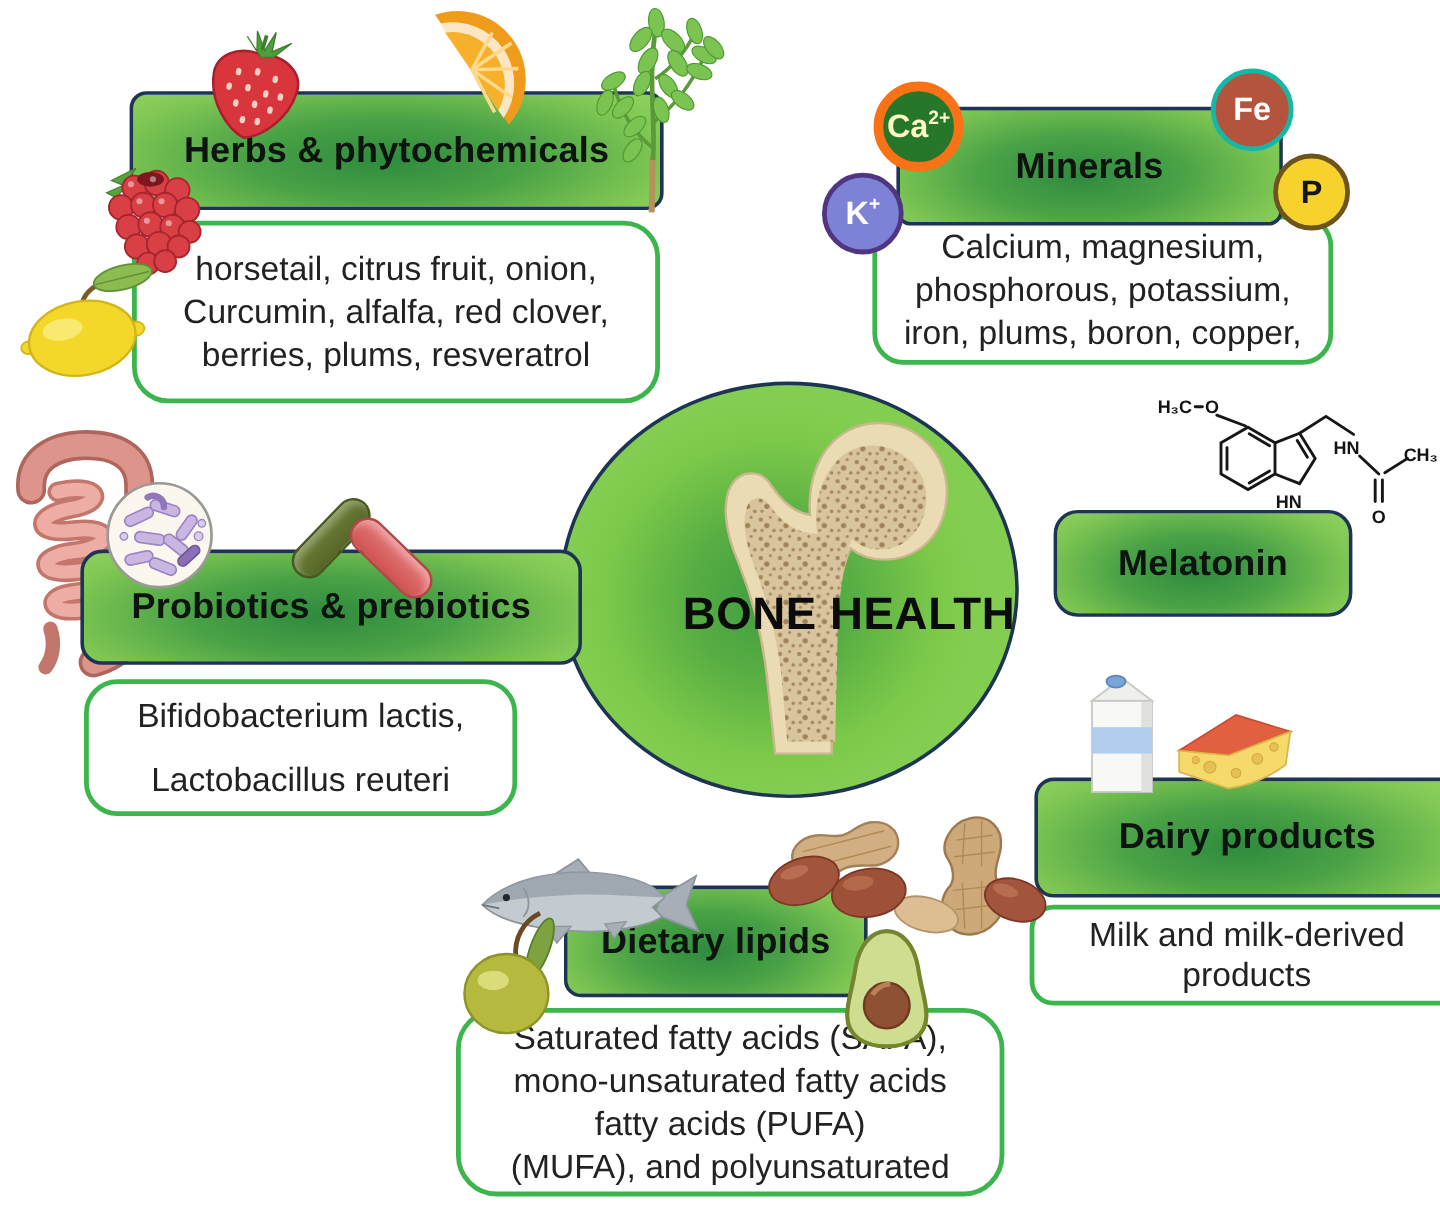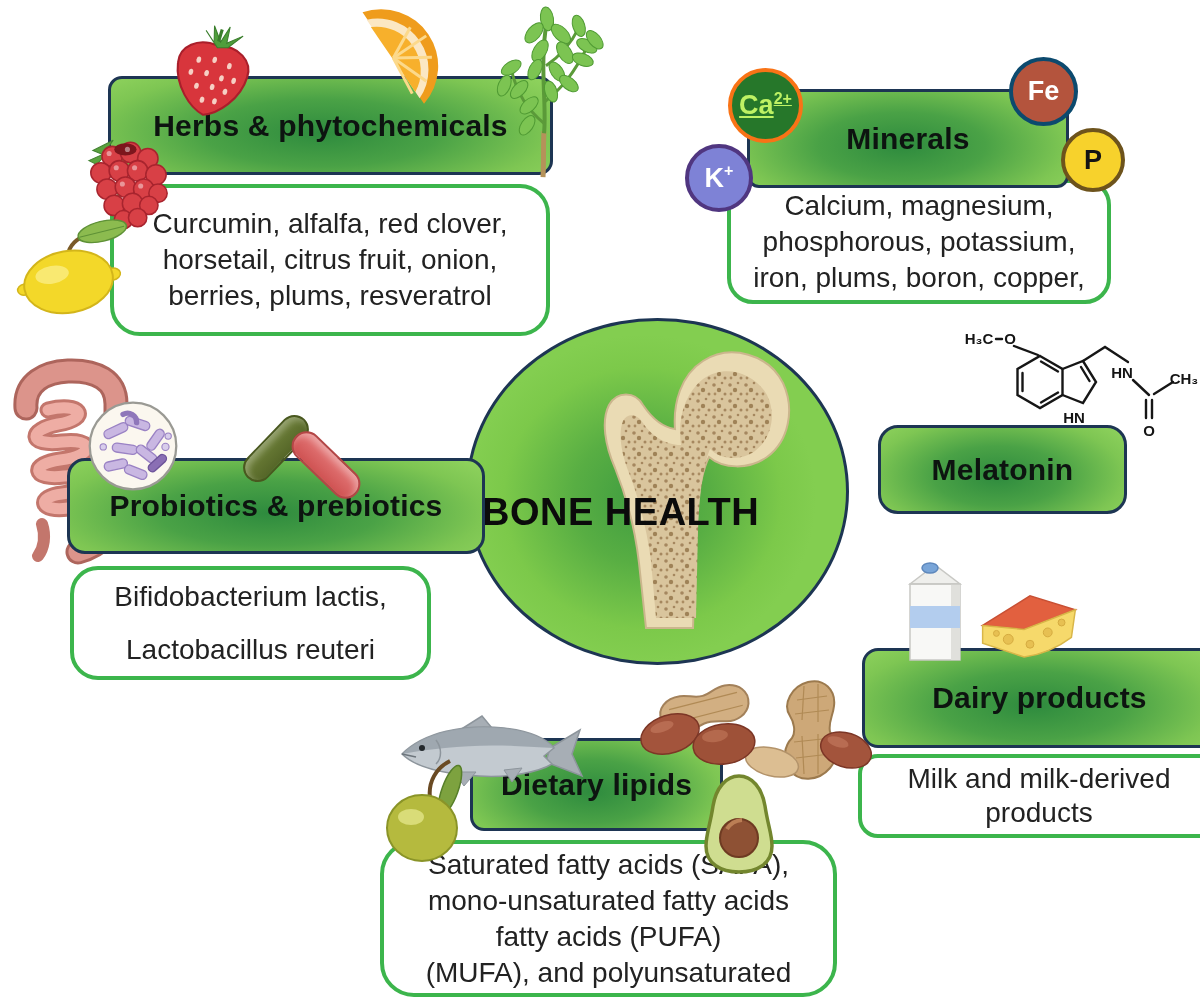--- a/index.html
+++ b/index.html
@@ -22,30 +22,30 @@
 
   .icon{position:absolute;z-index:30;}
   .behind{z-index:4;}
 
   .ellipse{position:absolute;left:466px;top:318px;width:383px;height:347px;
            box-sizing:border-box;border:3px solid #1d3553;border-radius:50%;
            background:radial-gradient(closest-side at 46% 52%,
                       #3f9c40 0%, #58ae43 40%, #7cc94a 80%, #83ce50 100%);
            z-index:10;}
   .bone-svg{position:absolute;left:82px;top:12px;z-index:12;}
-  .center-label{position:absolute;left:0;right:0;top:170px;text-align:left;
+  .center-label{position:absolute;left:0;right:0;top:170px;text-align:right;
                 font-size:38px;font-weight:800;color:#0b0b0b;z-index:15;
                 letter-spacing:.5px;white-space:nowrap;padding-left:13px;}
 
   .ion{position:absolute;box-sizing:border-box;border-radius:50%;z-index:32;
        display:flex;align-items:center;justify-content:center;
        font-weight:700;font-size:27px;}
   .ion sup{font-size:16px;line-height:1;transform:translateY(-7px);}
-  .ion-ca{left:728px;top:68px;width:75px;height:75px;background:#26772a;border:4px solid #f97316;color:#bef264;text-decoration:underline;}
-  .ion-fe{left:1009px;top:57px;width:69px;height:69px;background:#b4543d;border:4px solid #0c4a6e;color:#fff;}
+  .ion-ca{left:728px;top:68px;width:75px;height:75px;background:#26772a;border:8px solid #f97316;color:#fef9c3;}
+  .ion-fe{left:1009px;top:57px;width:69px;height:69px;background:#b4543d;border:4px solid #14b8a6;color:#fff;}
   .ion-k {left:685px;top:144px;width:68px;height:68px;background:#7e82d6;border:4px solid #503680;color:#fff;}
   .ion-p {left:1061px;top:128px;width:64px;height:64px;background:#f7d22c;border:4px solid #6d531c;color:#141414;}
 
   .capsule{position:absolute;z-index:31;border-radius:999px;box-sizing:border-box;}
   .capsule.olive{left:235px;top:434px;width:82px;height:29px;
         background:linear-gradient(180deg,#6e8039 0%,#556628 100%);
         border:2px solid #49581f;transform:rotate(-46deg);
         box-shadow:inset 0 5px 6px rgba(255,255,255,.28);}
   .capsule.red{left:284px;top:450px;width:84px;height:30px;
         background:linear-gradient(180deg,#e57a7a 0%,#cf5252 100%);
@@ -54,22 +54,22 @@
 </style>
 </head>
 <body>
 
 <div class="canvas">
 
   <div class="gbox" style="left:108px;top:76px;width:445px;height:99px;border-radius:14px;">
     <span class="gtitle">Herbs &amp; phytochemicals</span>
   </div>
   <div class="wbox" style="left:110px;top:184px;width:440px;height:152px;border-radius:30px;">
+    <div class="bline">horsetail, citrus fruit, onion,</div>
     <div class="bline">Curcumin, alfalfa, red clover,</div>
-    <div class="bline">horsetail, citrus fruit, onion,</div>
     <div class="bline">berries, plums, resveratrol</div>
   </div>
 
   <svg class="icon" style="left:160px;top:16px;" width="106" height="104" viewBox="0 0 100 100">
     <g transform="rotate(12 50 50)">
       <path d="M50,28 C70,24 86,36 84,52 C82,74 64,92 50,96 C36,92 18,74 16,52 C14,36 30,24 50,28 Z" fill="#d8353c" stroke="#a91f2b" stroke-width="2"></path>
       <g fill="#f6cfc4">
         <ellipse cx="35" cy="45" rx="2.2" ry="3"></ellipse>
           <ellipse cx="50" cy="42" rx="2.2" ry="3"></ellipse>
         <ellipse cx="65" cy="45" rx="2.2" ry="3"></ellipse>

